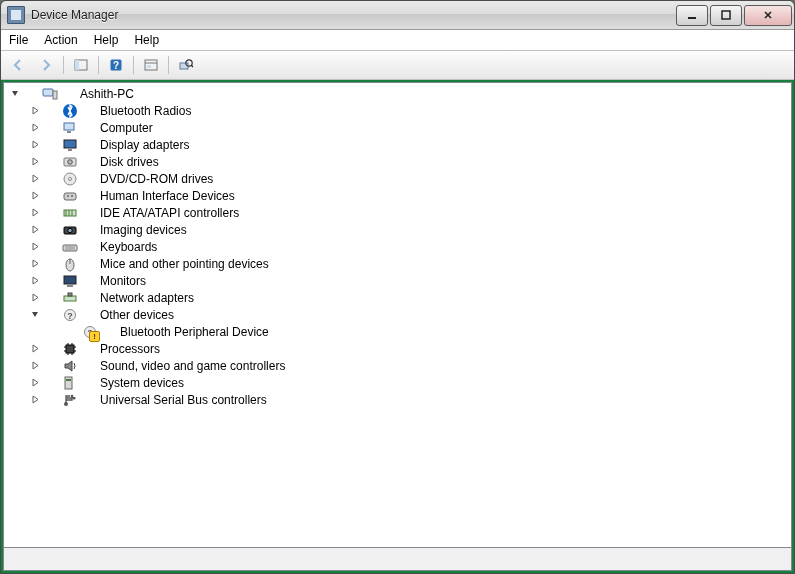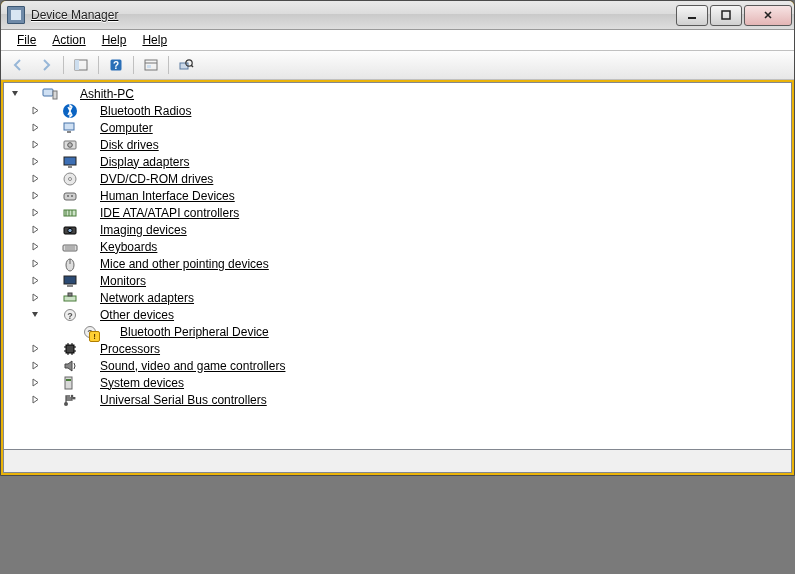--- a/index.html
+++ b/index.html
@@ -6,26 +6,25 @@
     --win-border:#a7a7a7;
     --win-border-light:#e5e5e5;
     --menu-bg:#f0f0f0;
     --toolbar-bg:#efefef;
     --divider:#c0c0c0;
     --text:#000;
     --link:#1a1a1a;
   }
   html,body{margin:0;padding:0;font-family:"Segoe UI",Tahoma,sans-serif;font-size:12px;color:var(--text);background:#7a7a7a;}
   .window{
-    width:795px;height:476px;margin:0 auto;background:#eab308;
+    width:795px;height:574px;margin:0 auto;background:#15803d;
     box-shadow:0 0 12px rgba(0,0,0,.4);
     display:flex;flex-direction:column;
     border:1px solid #4a4a4a;border-radius:6px 6px 0 0;overflow:hidden;
     box-sizing:border-box;
-    text-decoration:underline;
   }
   
   .titlebar{
     height:28px;
     background:linear-gradient(to bottom,#e9e9e9 0%,#dcdcdc 45%,#c9c9c9 46%,#dedede 100%);
     display:flex;align-items:center;padding:0 2px 0 6px;
     border-bottom:1px solid #9a9a9a;
   }
   .titlebar .app-icon{width:16px;height:16px;margin-right:6px;background:#6f8aa8;border:1px solid #3c5773;border-radius:1px;position:relative;}
   .titlebar .app-icon::after{content:"";position:absolute;inset:3px;background:#d9e6f3;}
@@ -36,21 +35,21 @@
     width:30px;height:19px;border:1px solid #5a5a5a;border-radius:3px;
     background:linear-gradient(to bottom,#f7f7f7,#d0d0d0);
     display:flex;align-items:center;justify-content:center;
     font-family:Arial;font-size:11px;cursor:default;
   }
   .win-btn.close{width:46px;background:linear-gradient(to bottom,#f7e4e4,#e4b5b5);}
   .win-btn svg{width:12px;height:12px;}
   
   .menubar{
     height:20px;background:#fff;
-    display:flex;align-items:stretch;padding:0 8px;
+    display:flex;align-items:stretch;padding:0 0;
     border-bottom:1px solid var(--divider);
   }
   .menu-item{padding:2px 8px;display:flex;align-items:center;cursor:default;}
   
   .toolbar{
     height:28px;background:linear-gradient(to bottom,#fdfdfd,#e7e7e7);
     border-bottom:1px solid var(--divider);
     display:flex;align-items:center;padding:0 4px;gap:2px;
   }
   .tb-btn{
@@ -227,39 +226,39 @@
               </li>
               <li class="node">
                 <div class="row">
     <span class="expander">
                     <svg viewBox="0 0 9 9">
                       <use href="#i-expand-closed"></use>
                     </svg>
                   </span>
     <span class="dev-icon">
                     <svg viewBox="0 0 16 16">
+                      <use href="#i-display"></use>
+                    </svg>
+                  </span>
+    <span class="label">Display adapters</span>
+  </div>
+              </li>
+              <li class="node">
+                <div class="row">
+    <span class="expander">
+                    <svg viewBox="0 0 9 9">
+                      <use href="#i-expand-closed"></use>
+                    </svg>
+                  </span>
+    <span class="dev-icon">
+                    <svg viewBox="0 0 16 16">
                       <use href="#i-disk"></use>
                     </svg>
                   </span>
     <span class="label">Disk drives</span>
-  </div>
-              </li>
-              <li class="node">
-                <div class="row">
-    <span class="expander">
-                    <svg viewBox="0 0 9 9">
-                      <use href="#i-expand-closed"></use>
-                    </svg>
-                  </span>
-    <span class="dev-icon">
-                    <svg viewBox="0 0 16 16">
-                      <use href="#i-display"></use>
-                    </svg>
-                  </span>
-    <span class="label">Display adapters</span>
   </div>
               </li>
               <li class="node">
                 <div class="row">
     <span class="expander">
                     <svg viewBox="0 0 9 9">
                       <use href="#i-expand-closed"></use>
                     </svg>
                   </span>
     <span class="dev-icon">

